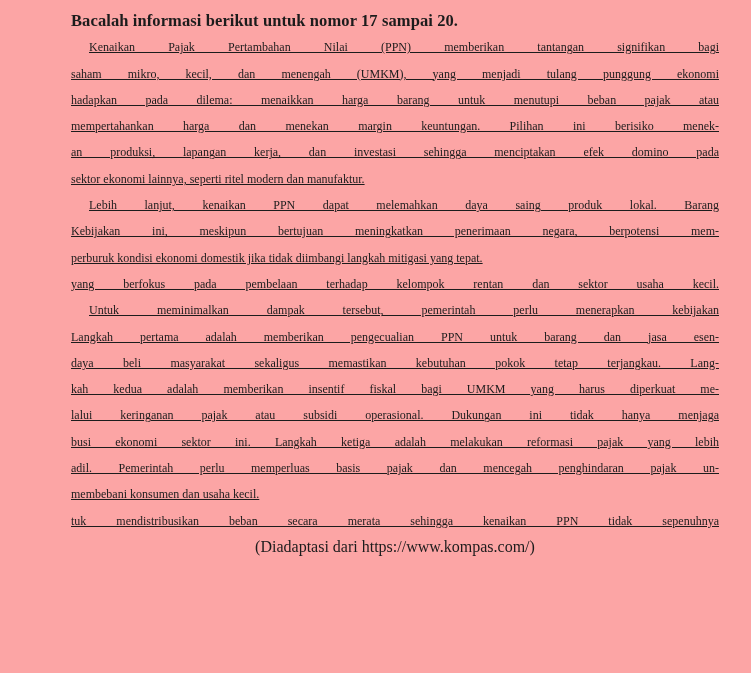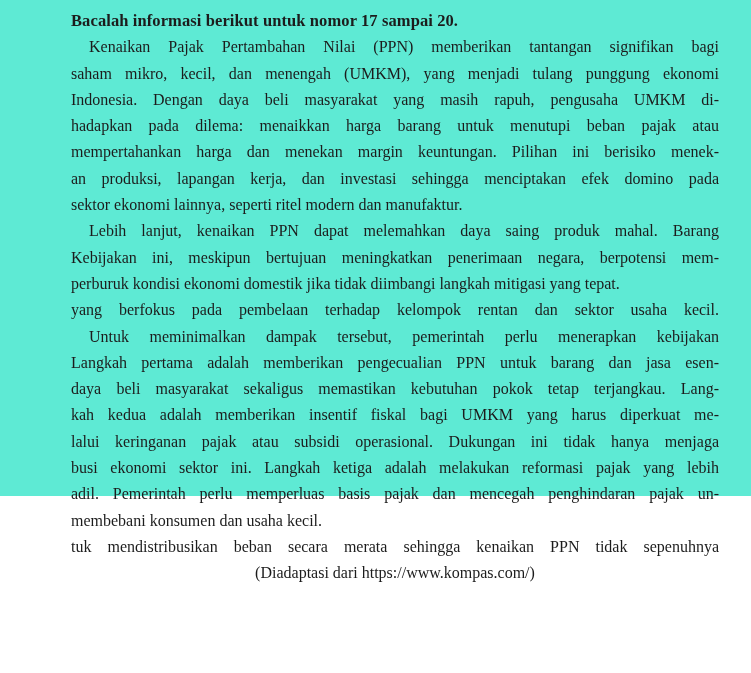--- a/index.html
+++ b/index.html
@@ -10,39 +10,40 @@
   body {
     width: 751px;
     height: 673px;
     overflow: hidden;
     font-family: "Liberation Serif", "DejaVu Serif", serif;
     color: #1c1c1c;
   }
   .page {
     box-sizing: border-box;
     width: 751px;
-    height: 496px;
+    height: 673px;
     padding: 8px 32px 0 71px;
-    background: #5eead4;
+    background: #fca5a5;
   }
   .heading {
     font-weight: bold;
     font-size: 16.5px;
     line-height: 26.3px;
     letter-spacing: 0.1px;
   }
   .para {
     margin: 0;
   }
   .line {
-    font-size: 16px;
+    font-size: 12px;
     line-height: 26.3px;
     text-align: justify;
     text-align-last: justify;
     white-space: normal;
+    text-decoration: underline;
   }
   .line.first {
     text-indent: 18px;
   }
   .line.last {
     text-align: right;
     text-align-last: left;
   }
   .citation {
     font-size: 16px;
@@ -53,29 +54,28 @@
 </head>
 <body>
 
 <div class="page">
 
   <div class="heading">Bacalah informasi berikut untuk nomor 17 sampai 20.</div>
 
   <div class="para">
     <div class="line first">Kenaikan Pajak Pertambahan Nilai (PPN) memberikan tantangan signifikan bagi</div>
     <div class="line">saham mikro, kecil, dan menengah (UMKM), yang menjadi tulang punggung ekonomi</div>
-    <div class="line">Indonesia. Dengan daya beli masyarakat yang masih rapuh, pengusaha UMKM di-</div>
     <div class="line">hadapkan pada dilema: menaikkan harga barang untuk menutupi beban pajak atau</div>
     <div class="line">mempertahankan harga dan menekan margin keuntungan. Pilihan ini berisiko menek-</div>
     <div class="line">an produksi, lapangan kerja, dan investasi sehingga menciptakan efek domino pada</div>
     <div class="line last">sektor ekonomi lainnya, seperti ritel modern dan manufaktur.</div>
   </div>
 
   <div class="para">
-    <div class="line first">Lebih lanjut, kenaikan PPN dapat melemahkan daya saing produk mahal. Barang</div>
+    <div class="line first">Lebih lanjut, kenaikan PPN dapat melemahkan daya saing produk lokal. Barang</div>
     <div class="line">Kebijakan ini, meskipun bertujuan meningkatkan penerimaan negara, berpotensi mem-</div>
     <div class="line last">perburuk kondisi ekonomi domestik jika tidak diimbangi langkah mitigasi yang tepat.</div>
   </div>
 
   <div class="para">
     <div class="line">yang berfokus pada pembelaan terhadap kelompok rentan dan sektor usaha kecil.</div>
     <div class="line first">Untuk meminimalkan dampak tersebut, pemerintah perlu menerapkan kebijakan</div>
     <div class="line">Langkah pertama adalah memberikan pengecualian PPN untuk barang dan jasa esen-</div>
     <div class="line">daya beli masyarakat sekaligus memastikan kebutuhan pokok tetap terjangkau. Lang-</div>
     <div class="line">kah kedua adalah memberikan insentif fiskal bagi UMKM yang harus diperkuat me-</div>

